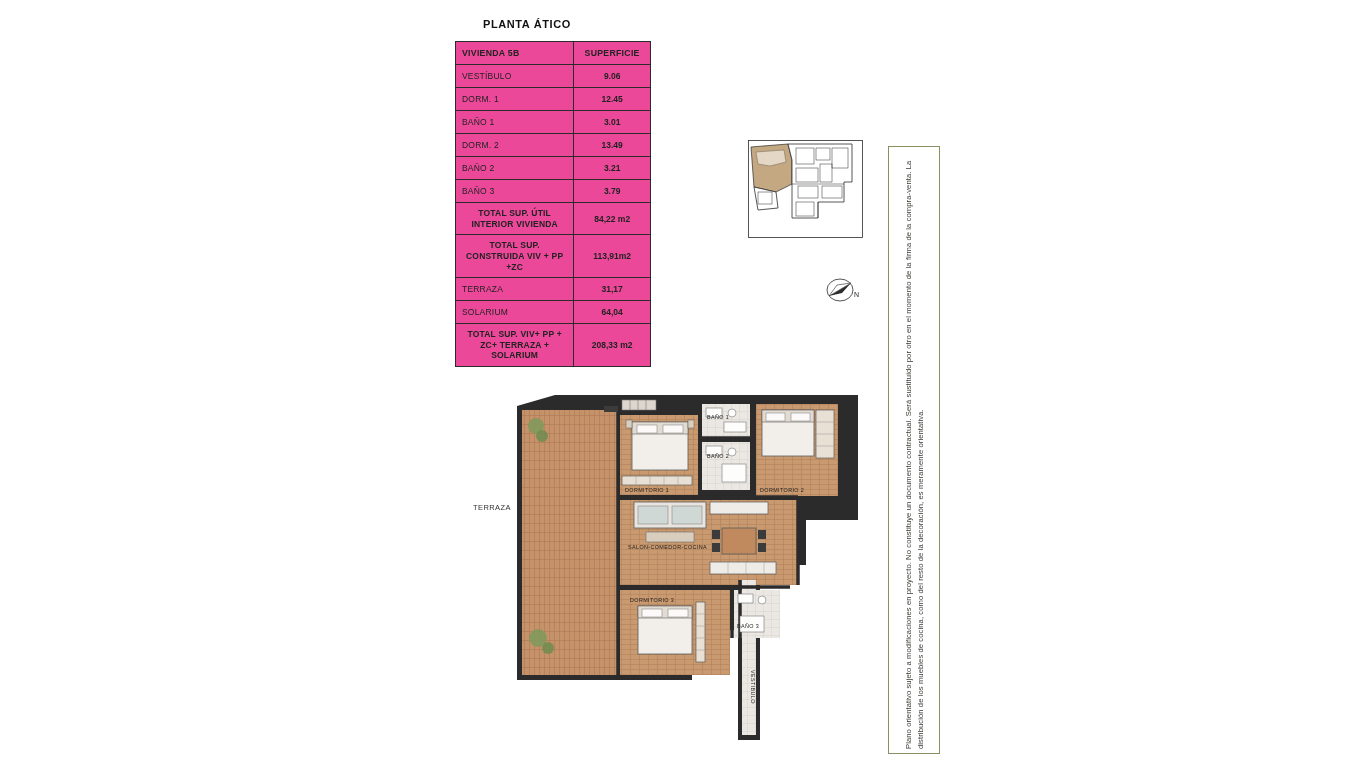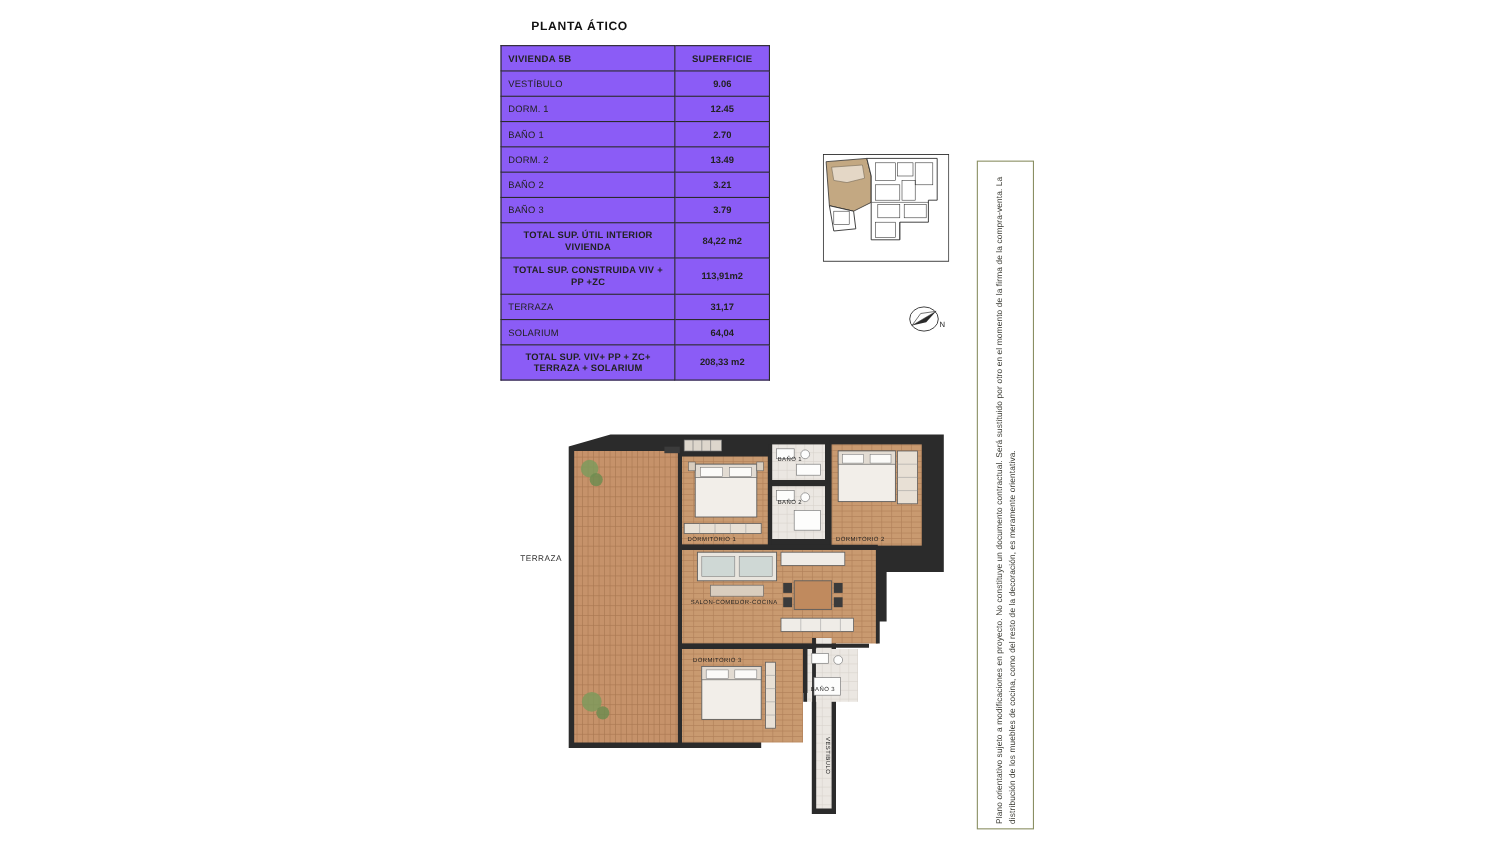--- a/index.html
+++ b/index.html
@@ -11,23 +11,23 @@
   .page{position:absolute;inset:0;}
 
   
   .plan-title{
     position:absolute;left:455px;top:18px;
     font-size:11px;font-weight:bold;letter-spacing:.6px;color:#111;padding-left:28px;
   }
 
   
   .surface-table{
-    position:absolute;left:455px;top:41px;width:245px;
+    position:absolute;left:455px;top:41px;width:196px;
     border-collapse:collapse;font-size:8.5px;color:#222;
-    background:#8b5cf6;
+    background:#ec4899;
   }
   .surface-table td{
     border:1px solid #2b2b2b;padding:5px 6px;height:12px;
     vertical-align:middle;
   }
   .surface-table td.label{width:140px;letter-spacing:.2px;}
   .surface-table td.value{text-align:center;width:70px;font-weight:bold;}
   .surface-table tr.head td{font-weight:bold;font-size:8.7px;letter-spacing:.3px;}
   .surface-table tr.total td{font-weight:bold;}
   .surface-table tr.total td.label{line-height:1.25;text-align:center;}
@@ -91,21 +91,21 @@
       <tr>
         <td class="label">VESTÍBULO</td>
         <td class="value">9.06</td>
       </tr>
       <tr>
         <td class="label">DORM. 1</td>
         <td class="value">12.45</td>
       </tr>
       <tr>
         <td class="label">BAÑO 1</td>
-        <td class="value">2.70</td>
+        <td class="value">3.01</td>
       </tr>
       <tr>
         <td class="label">DORM. 2</td>
         <td class="value">13.49</td>
       </tr>
       <tr>
         <td class="label">BAÑO 2</td>
         <td class="value">3.21</td>
       </tr>
       <tr>

